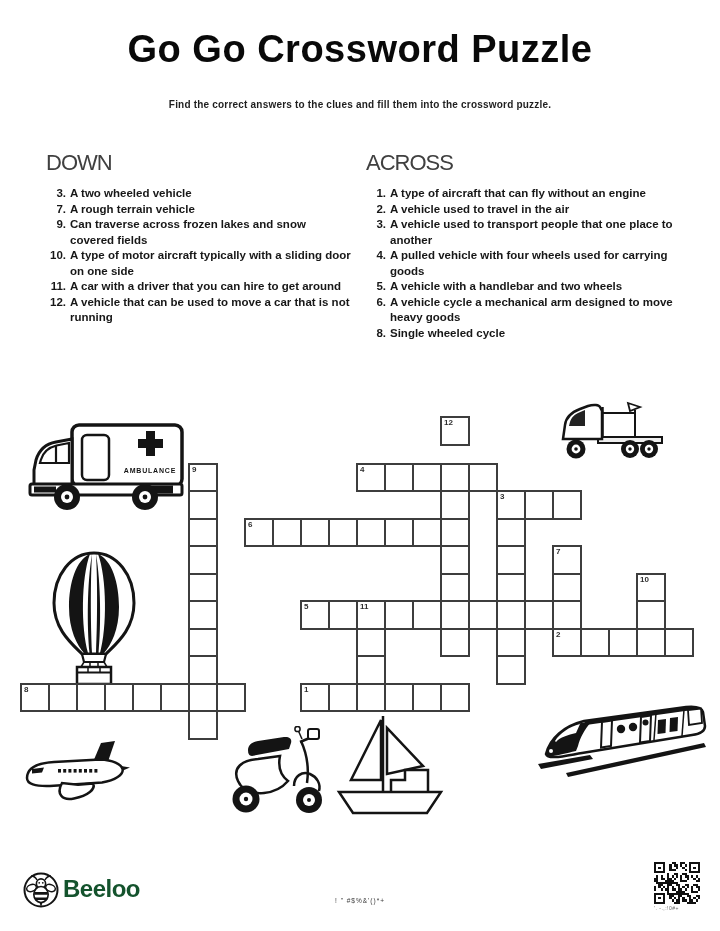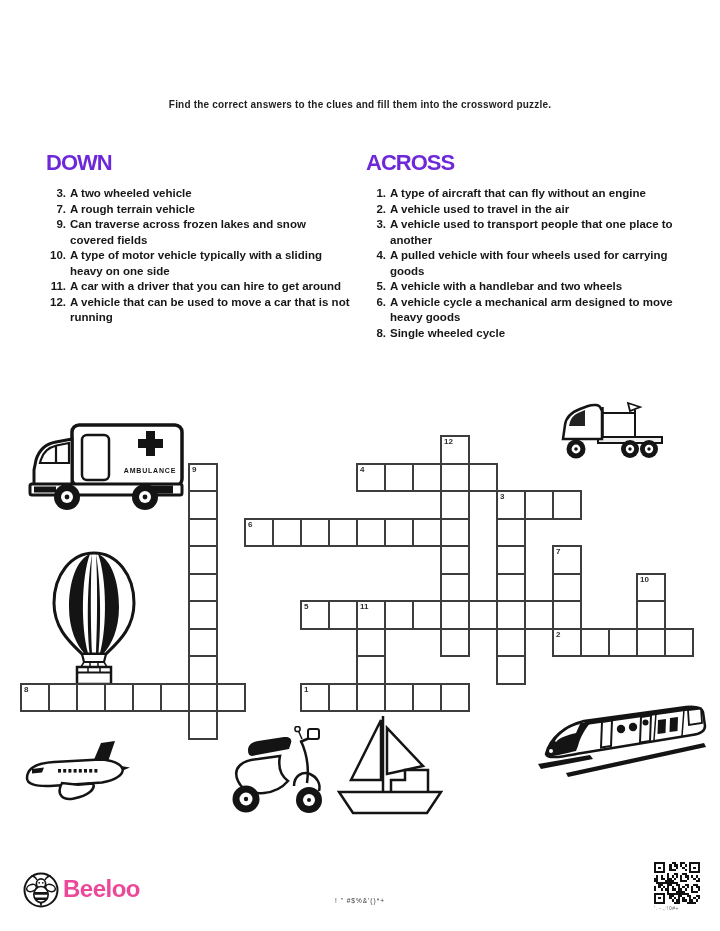--- a/index.html
+++ b/index.html
@@ -6,60 +6,61 @@
   #page{position:relative;width:720px;height:931px;background:#ffffff;margin:0 auto;
         font-family:"Liberation Sans",sans-serif;color:#1a1a1a;overflow:hidden;}
   .abs{position:absolute;}
   #title{top:28px;left:0;width:720px;text-align:center;font-size:38px;font-weight:bold;
          letter-spacing:0.5px;color:#090909;}
   #subtitle{top:99px;left:0;width:720px;text-align:center;font-size:10px;font-weight:bold;
             letter-spacing:0.2px;color:#1f1f1f;}
   .clue-section{position:absolute;top:150px;}
   #down-section{left:44px;width:308px;}
   #across-section{left:364px;width:322px;}
-  .clue-title{font-size:22px;font-weight:bold;letter-spacing:-1px;color:#6d28d9;margin:0 0 10px 2px;}
+  .clue-title{font-size:22px;font-weight:normal;letter-spacing:-1px;color:#404040;margin:0 0 10px 2px;}
   .clue-row{display:flex;font-size:11.5px;font-weight:bold;line-height:15.5px;color:#171717;}
   .clue-num{width:22px;min-width:22px;text-align:right;padding-right:4px;}
   .clue-text{flex:1;}
   #grid{position:absolute;left:0;top:0;width:720px;height:931px;pointer-events:none;}
   .cell{position:absolute;box-sizing:border-box;background:#ffffff;border:2px solid #3d3d3d;
         pointer-events:auto;}
   .cell-num{position:absolute;top:0px;left:2px;font-size:8px;font-weight:bold;color:#2e2e2e;
             line-height:9px;}
   svg{display:block;}
-  #brand-text{left:63px;top:875px;font-size:24px;font-weight:bold;letter-spacing:-0.5px;color:#ec4899;}
+  #brand-text{left:63px;top:875px;font-size:24px;font-weight:bold;letter-spacing:-0.5px;color:#14532d;}
   #footer-glyphs{left:0;top:897px;width:720px;text-align:center;font-size:6.5px;letter-spacing:1px;
                  color:#3a3a3a;}
   #qr-caption{left:654px;top:905px;width:48px;font-size:5px;color:#666;letter-spacing:0.5px;}
 </style>
 </head>
 <body>
 
 <div id="page">
 
+  <div id="title" class="abs">Go Go Crossword Puzzle</div>
   <div id="subtitle" class="abs">Find the correct answers to the clues and fill them into the crossword puzzle.</div>
 
   <div id="down-section" class="clue-section">
     <div class="clue-title">DOWN</div>
     <div id="down-list">
         <div class="clue-row">
           <span class="clue-num">3.</span>
           <span class="clue-text">A two wheeled vehicle</span>
         </div>
         <div class="clue-row">
           <span class="clue-num">7.</span>
           <span class="clue-text">A rough terrain vehicle</span>
         </div>
         <div class="clue-row">
           <span class="clue-num">9.</span>
           <span class="clue-text">Can traverse across frozen lakes and snow covered fields</span>
         </div>
         <div class="clue-row">
           <span class="clue-num">10.</span>
-          <span class="clue-text">A type of motor vehicle typically with a sliding heavy on one side</span>
+          <span class="clue-text">A type of motor aircraft typically with a sliding door on one side</span>
         </div>
         <div class="clue-row">
           <span class="clue-num">11.</span>
           <span class="clue-text">A car with a driver that you can hire to get around</span>
         </div>
         <div class="clue-row">
           <span class="clue-num">12.</span>
           <span class="clue-text">A vehicle that can be used to move a car that is not running</span>
         </div>
       </div>
@@ -226,21 +227,21 @@
       <circle cx="107.5" cy="22.5" r="3" fill="#141414"></circle>
       <polygon points="120,20 128,19 127.5,33 119.5,34" fill="#141414"></polygon>
       <polygon points="132,18 140,17 139.5,31 131.5,32" fill="#141414"></polygon>
       <line x1="118" y1="13" x2="116" y2="40" stroke="#141414" stroke-width="1.5"></line>
       <line x1="146" y1="9.5" x2="144" y2="36" stroke="#141414" stroke-width="1.5"></line>
       <polygon points="150,10 163,8.5 164,23 151,25" fill="#fff" stroke="#141414" stroke-width="1.8"></polygon>
     </svg>
   </div>
 
   <div id="grid">
-      <div class="cell" style="left: 440px; top: 435px; width: 30px; height: 29.5px;">
+      <div class="cell" style="left: 440px; top: 416px; width: 30px; height: 29.5px;">
         <span class="cell-num">12</span>
       </div>
       <div class="cell" style="left: 440px; top: 462.5px; width: 30px; height: 29.5px;"></div>
       <div class="cell" style="left: 440px; top: 490px; width: 30px; height: 29.5px;"></div>
       <div class="cell" style="left: 440px; top: 517.5px; width: 30px; height: 29.5px;"></div>
       <div class="cell" style="left: 440px; top: 545px; width: 30px; height: 29.5px;"></div>
       <div class="cell" style="left: 440px; top: 572.5px; width: 30px; height: 29.5px;"></div>
       <div class="cell" style="left: 440px; top: 600px; width: 30px; height: 29.5px;"></div>
       <div class="cell" style="left: 440px; top: 627.5px; width: 30px; height: 29.5px;"></div>
       <div class="cell" style="left: 188px; top: 462.5px; width: 30px; height: 29.5px;">

